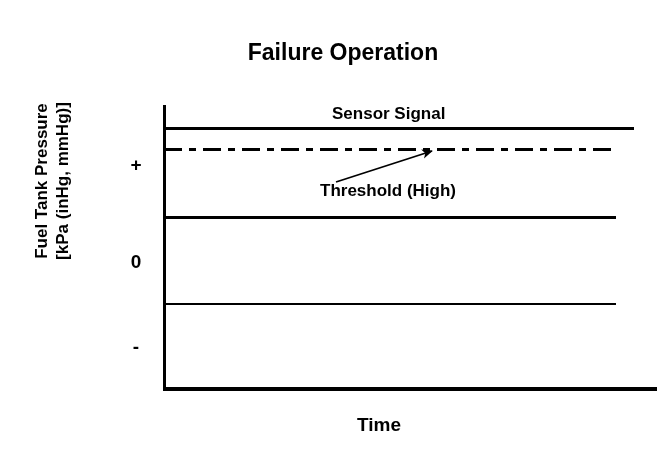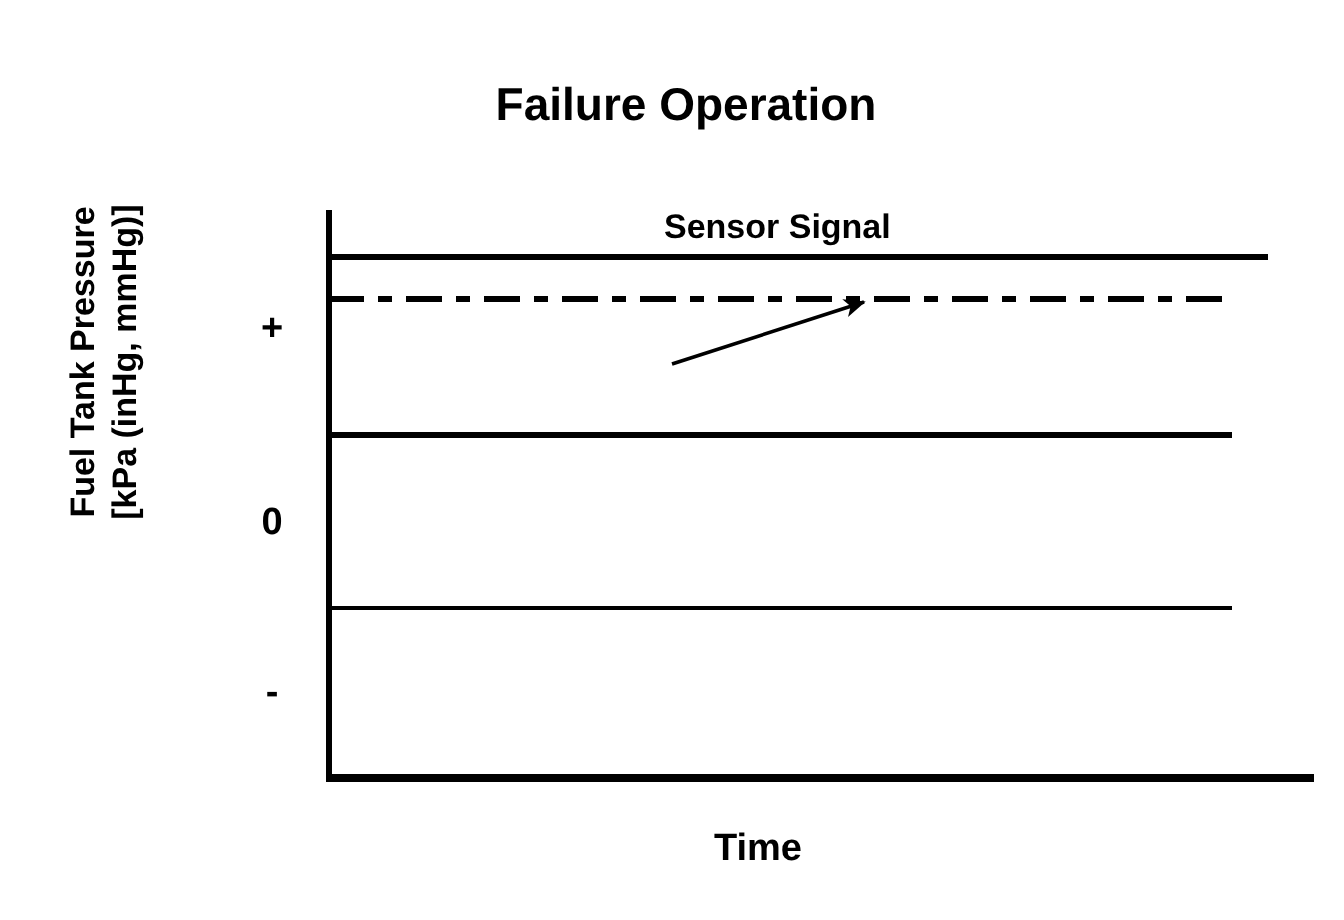--- a/index.html
+++ b/index.html
@@ -178,20 +178,21 @@
   <div class="hline hline-sensor"></div>
 
   <div class="threshold-line"></div>
 
   <div class="hline hline-mid"></div>
 
   <div class="hline hline-low"></div>
 
   <div class="plot-label label-sensor">Sensor Signal</div>
 
+  <div class="plot-label label-threshold">Threshold (High)</div>
 
   <svg class="annot-arrow" viewBox="0 0 130 52">
     <defs>
       <marker id="arrowhead" markerWidth="7" markerHeight="7" refX="5.5" refY="2.6" orient="auto">
         <path d="M0,0 L6,2.6 L0,5.2 L1.6,2.6 Z" fill="#000000"></path>
       </marker>
     </defs>
     <line x1="16" y1="42" x2="112" y2="11" stroke="#000000" stroke-width="1.8" marker-end="url(#arrowhead)"></line>
   </svg>
 

